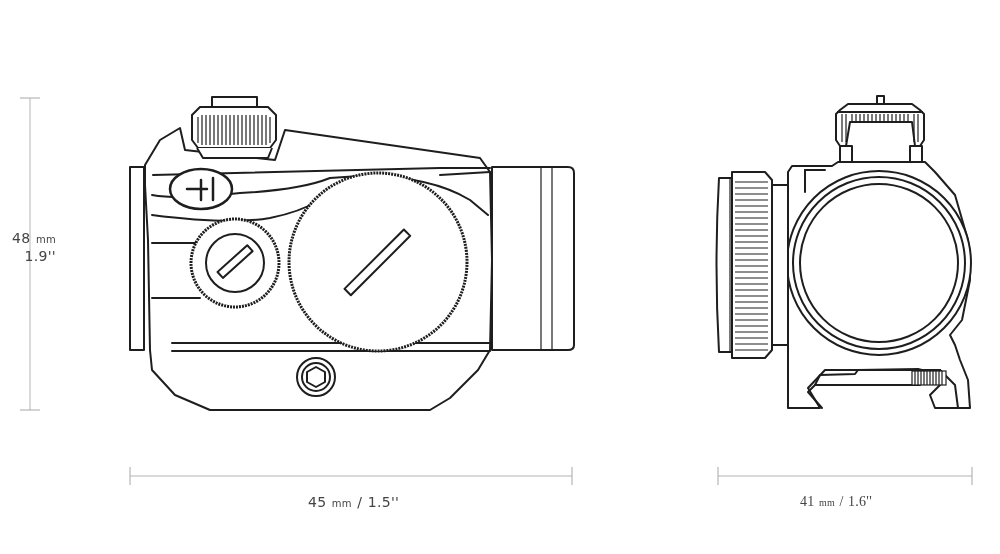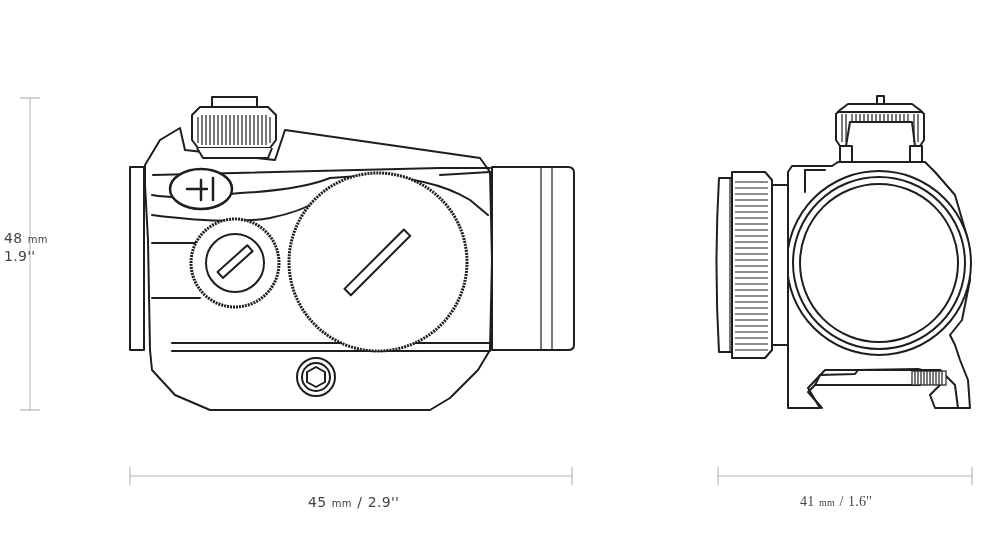--- a/index.html
+++ b/index.html
@@ -6,21 +6,21 @@
     .canvas { position: relative; width: 1000px; height: 554px; overflow: hidden; background: #fff; }
     svg.drawing { position: absolute; left: 0; top: 0; }
     .ln { fill: none; stroke: #1e1e1e; stroke-width: 2; stroke-linejoin: round; stroke-linecap: round; }
     .lnw { fill: #fff; stroke: #1e1e1e; stroke-width: 2; stroke-linejoin: round; }
     .thin { fill: none; stroke: #1e1e1e; stroke-width: 1.2; }
     .dim { fill: none; stroke: #b5b5b5; stroke-width: 1; }
     .dimtick { fill: none; stroke: #a8a8a8; stroke-width: 1; }
     .label { position: absolute; font-family: "DejaVu Sans", sans-serif; color: #444; white-space: nowrap; letter-spacing: 0.3px; }
     .label .big { font-size: 14px; }
     .label .small { font-size: 10px; }
-    #lbl-height { left: 4px; top: 230px; text-align: left; width: 52px; line-height: 16px; }
+    #lbl-height { left: 4px; top: 230px; text-align: right; width: 52px; line-height: 16px; }
     #lbl-length { left: 308px; top: 492px; }
     #lbl-width { left: 800px; top: 492px; font-family: Liberation Serif, serif; }
   </style>
 </head>
 <body>
 
 <div class="canvas">
   <svg class="drawing" width="1000" height="554" viewBox="0 0 1000 554">
 
     <g>
@@ -225,21 +225,21 @@
     </div>
     <div>
       <span class="big">1.9''</span>
     </div>
   </div>
 
   <div class="label" id="lbl-length">
     <span class="big">45</span>
     <span class="small">mm</span>
     <span class="big">/</span>
-    <span class="big">2.9''</span>
+    <span class="big">1.5''</span>
   </div>
 
   <div class="label" id="lbl-width">
     <span class="big">41</span>
     <span class="small">mm</span>
     <span class="big">/</span>
     <span class="big">1.6''</span>
   </div>
 </div>
 

